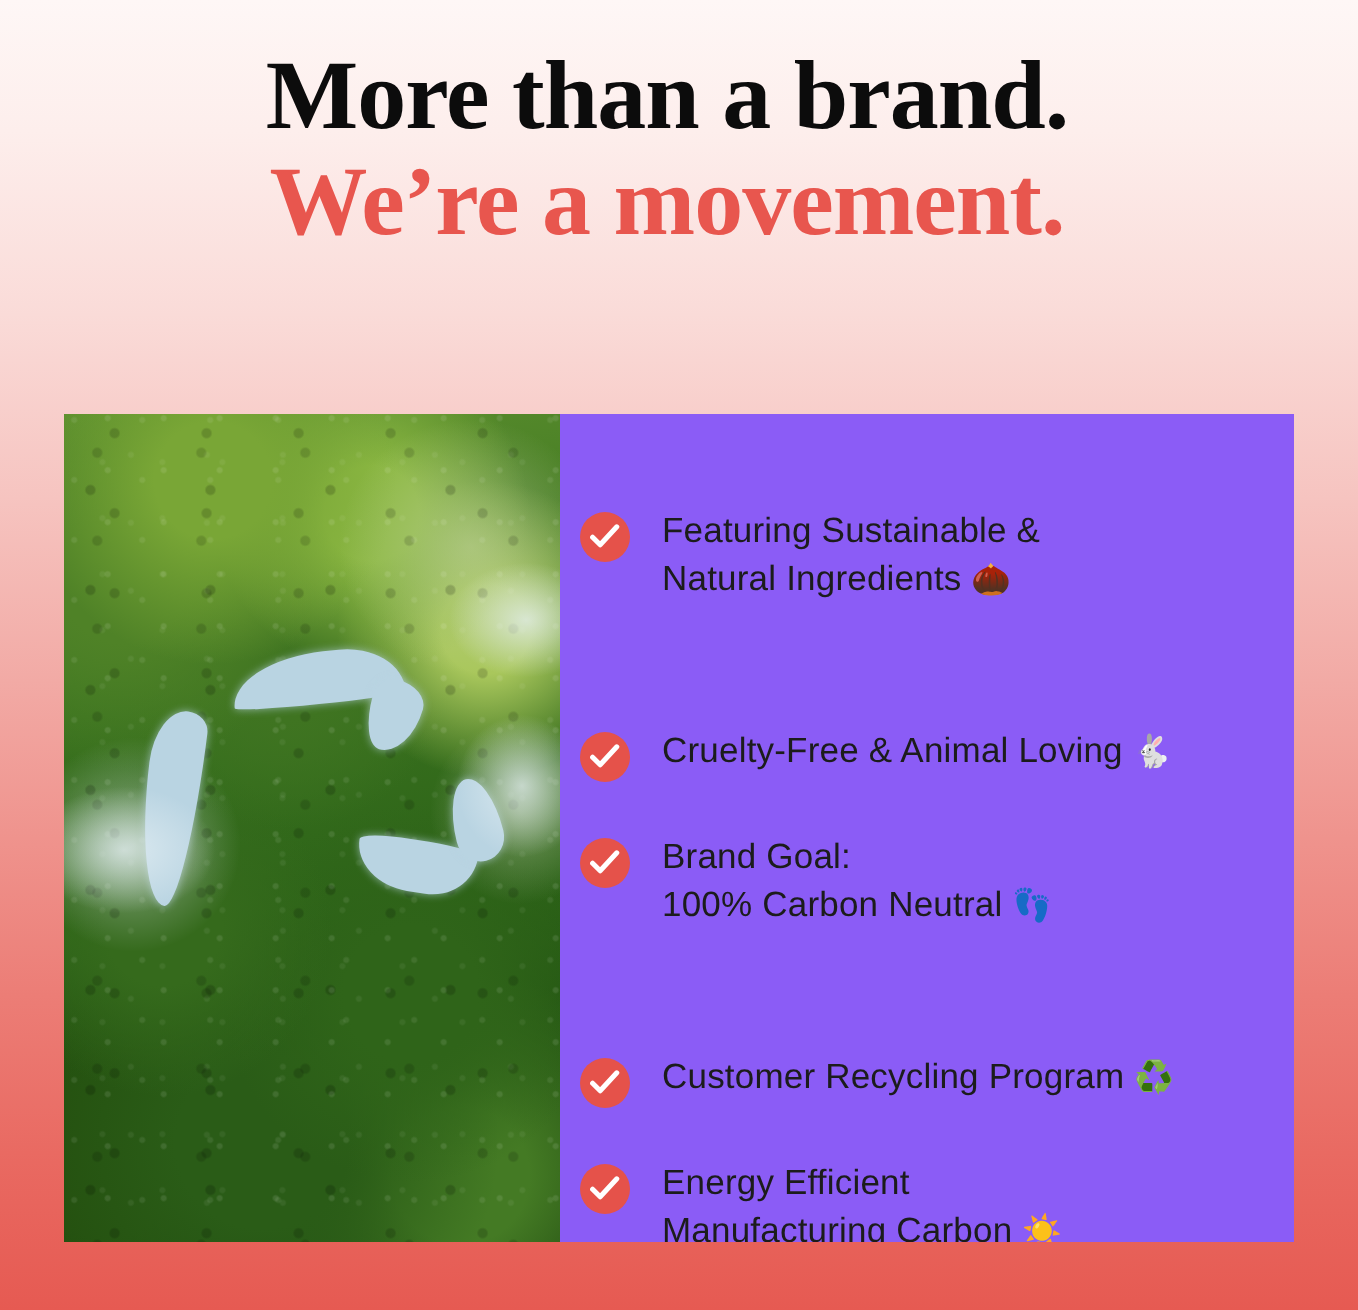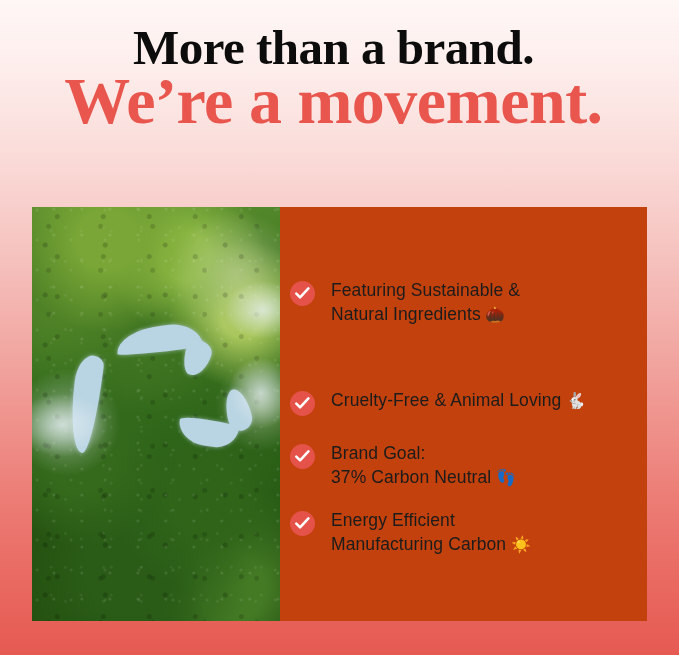--- a/index.html
+++ b/index.html
@@ -37,36 +37,35 @@
     letter-spacing: -0.5px;
   }
   .heading .line1 {
     display: block;
     font-size: 49px;
     line-height: 52px;
     color: #0c0c0c;
   }
   .heading .line2 {
     display: block;
-    font-size: 66px;
+    font-size: 49px;
     line-height: 54px;
     color: #e8564e;
   }
 
   
   .card {
     position: absolute;
     left: 32px;
     top: 207px;
     width: 615px;
     height: 414px;
-    background: #c2410c;
+    background: #8b5cf6;
     display: flex;
     overflow: hidden;
-    align-items: center;
   }
 
   
   .photo {
     position: relative;
     width: 248px;
     height: 100%;
     flex: 0 0 248px;
     overflow: hidden;
     background:
@@ -222,24 +221,32 @@
       <span class="benefit-text"><span>Cruelty-Free &amp; Animal Loving</span> <span class="emoji">🐇</span></span>
     </div>
 
     <div class="benefit">
       <span class="check">
         <svg width="15" height="13" viewBox="0 0 15 13" aria-hidden="true">
           <path d="M1.3 6.6 L5.1 10.4 L13.4 1.4" stroke="#ffffff" stroke-width="2.5" fill="none" stroke-linecap="round" stroke-linejoin="round"></path>
         </svg>
       </span>
       <span class="benefit-text"><span>Brand Goal:
-37% Carbon Neutral</span> <span class="emoji">👣</span></span>
-    </div>
-
-
+100% Carbon Neutral</span> <span class="emoji">👣</span></span>
+    </div>
+
+
+    <div class="benefit single">
+      <span class="check">
+        <svg width="15" height="13" viewBox="0 0 15 13" aria-hidden="true">
+          <path d="M1.3 6.6 L5.1 10.4 L13.4 1.4" stroke="#ffffff" stroke-width="2.5" fill="none" stroke-linecap="round" stroke-linejoin="round"></path>
+        </svg>
+      </span>
+      <span class="benefit-text"><span>Customer Recycling Program</span> <span class="emoji">♻️</span></span>
+    </div>
 
     <div class="benefit">
       <span class="check">
         <svg width="15" height="13" viewBox="0 0 15 13" aria-hidden="true">
           <path d="M1.3 6.6 L5.1 10.4 L13.4 1.4" stroke="#ffffff" stroke-width="2.5" fill="none" stroke-linecap="round" stroke-linejoin="round"></path>
         </svg>
       </span>
       <span class="benefit-text"><span>Energy Efficient
 Manufacturing Carbon</span> <span class="emoji">☀️</span></span>
     </div>

